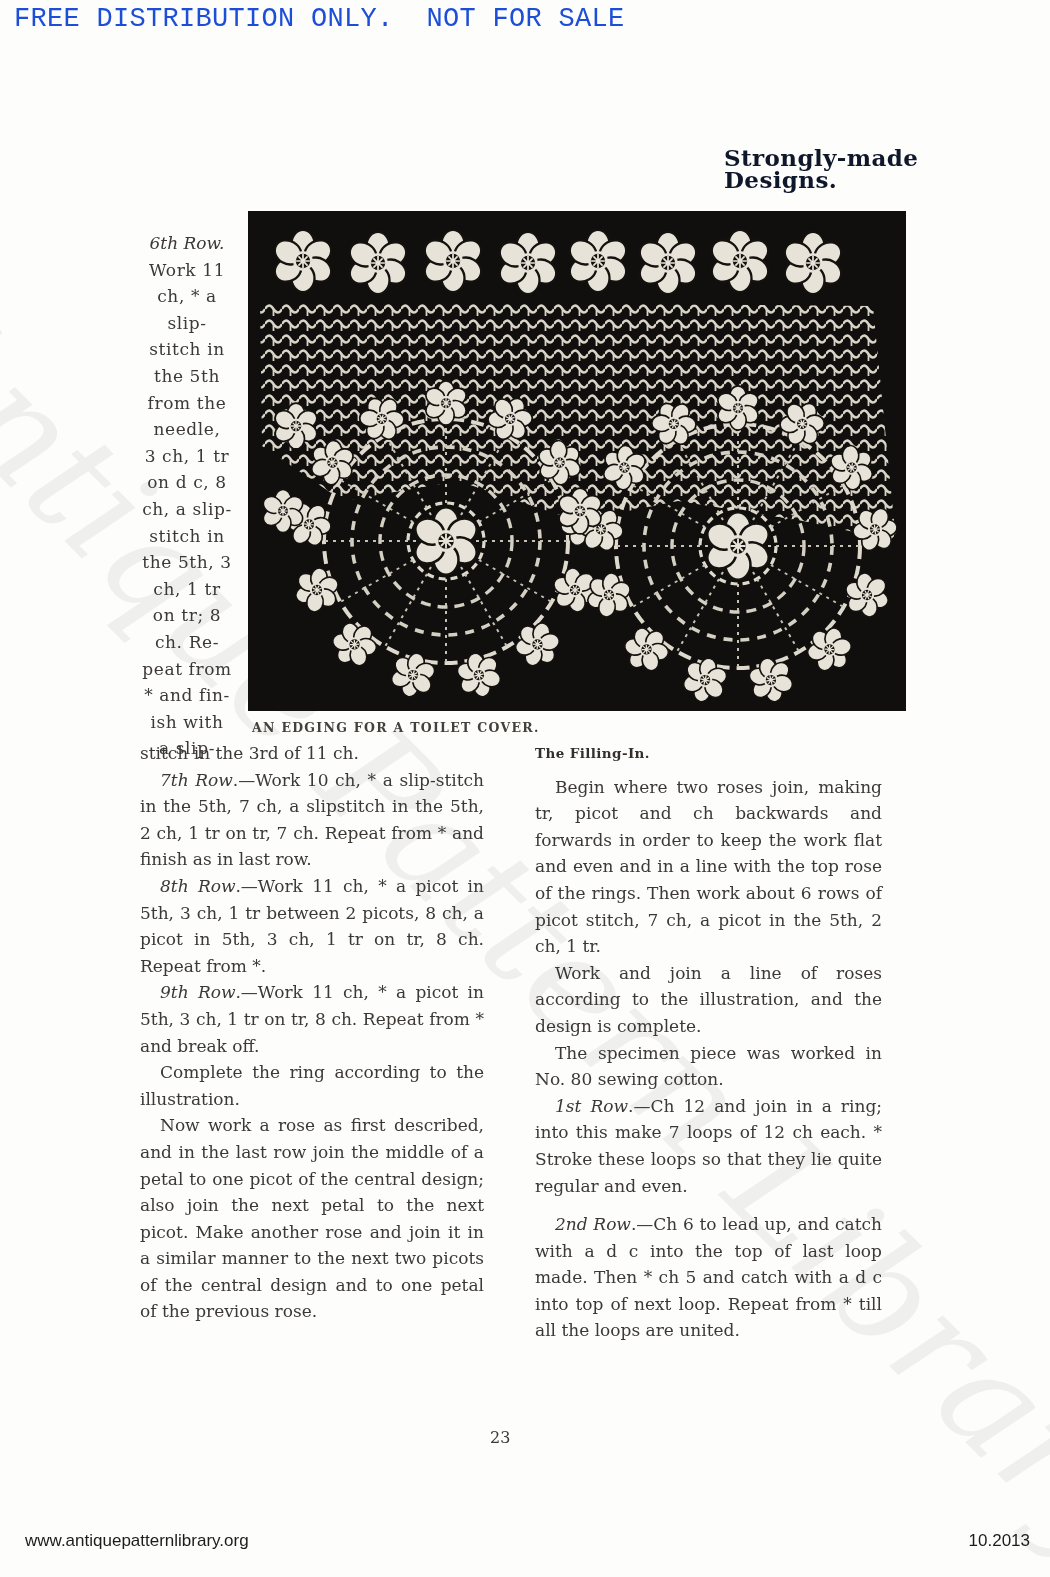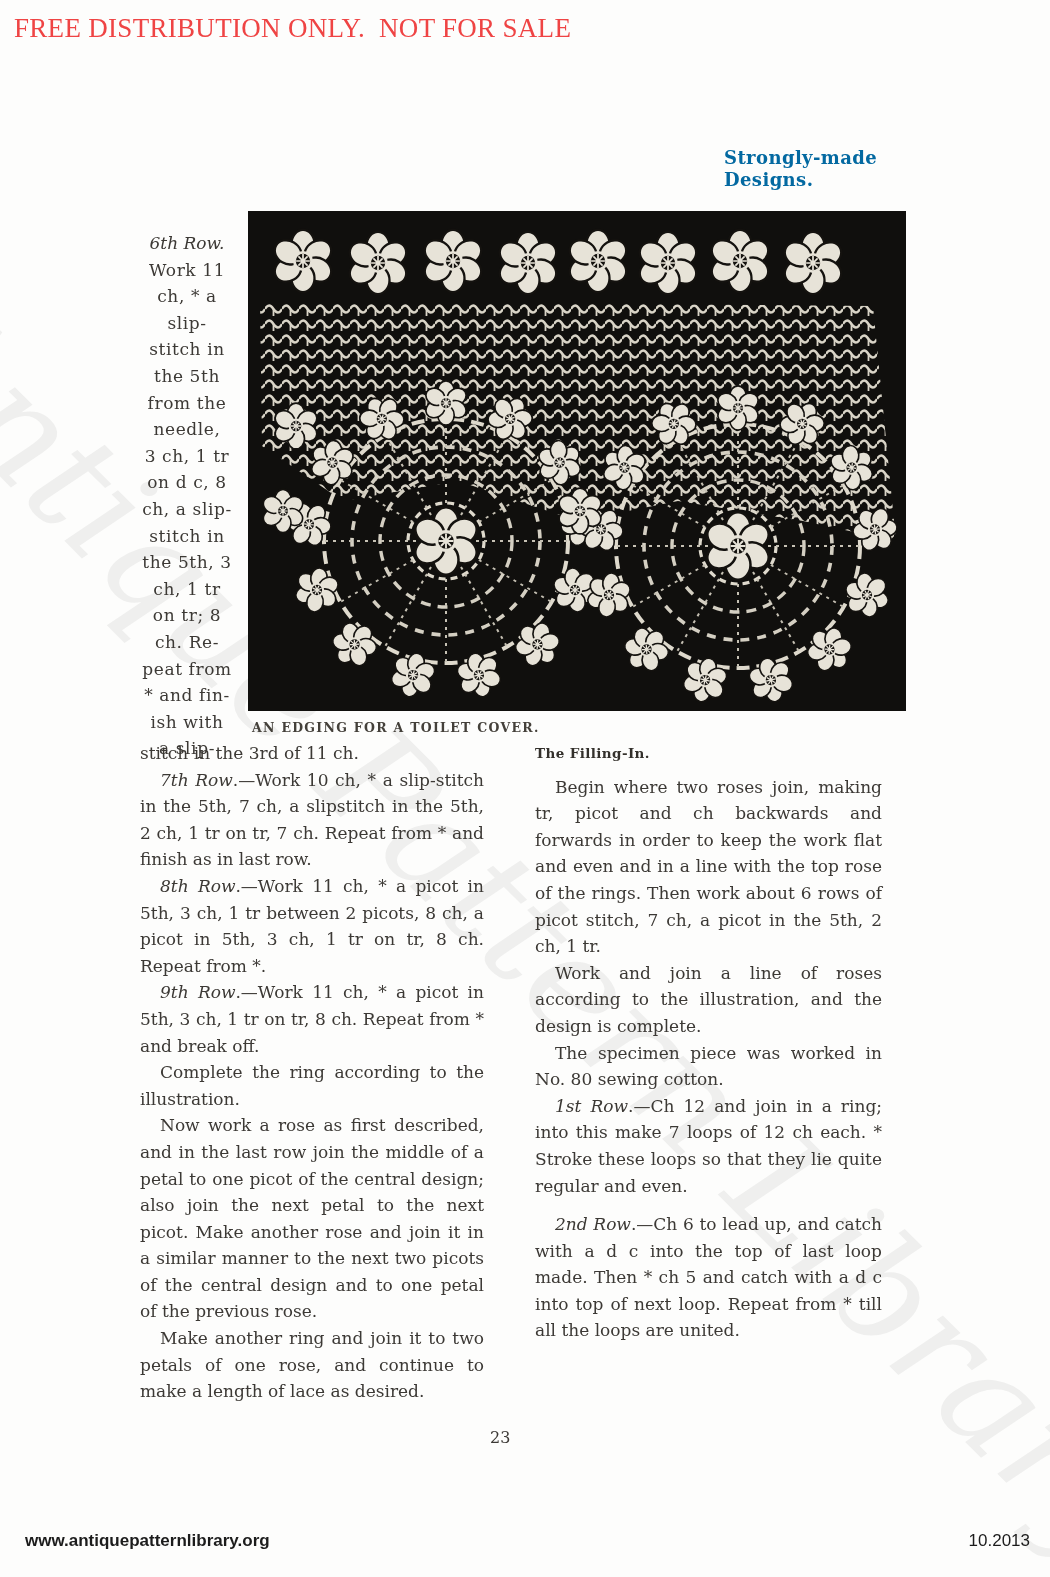--- a/index.html
+++ b/index.html
@@ -10,27 +10,27 @@
     color:#3c3935;
   }
   .watermark{
     position:absolute;left:-25px;top:265px;z-index:0;
     transform:rotate(45deg);transform-origin:0 0;
     font:italic 400 142px "DejaVu Serif", serif;
     color:rgba(70,70,70,0.075);
     white-space:nowrap;pointer-events:none;
   }
   .notice{
-    position:absolute;left:14px;top:13px;z-index:1;
-    font-family:Liberation Serif, serif;
-    font-size:27px;color:#ef4444;letter-spacing:.3px;white-space:pre;
+    position:absolute;left:14px;top:4px;z-index:1;
+    font-family:Liberation Mono, monospace;
+    font-size:27px;color:#1d4ed8;letter-spacing:.3px;white-space:pre;
   }
   .badge{
     position:absolute;left:724px;top:147px;z-index:1;
-    font-weight:bold;font-size:18px;line-height:22px;color:#0369a1;
+    font-weight:bold;font-size:23px;line-height:22px;color:#0f172a;
     letter-spacing:.4px;
   }
   .narrow-col{
     position:absolute;left:138px;top:230px;width:98px;z-index:1;
     font-size:17px;line-height:26.6px;text-align:center;
   }
   .narrow-col .lead{font-style:italic;}
   .narrow-col .nbody{white-space:pre-line;letter-spacing:.6px;}
   figure.photo-block{
     position:absolute;left:248px;top:211px;margin:0;z-index:2;width:734px;
@@ -56,21 +56,21 @@
     margin:11px 0 5px 0;font-size:17px;letter-spacing:.3px;color:#33302b;
   }
   .gap-top{margin-top:12px !important;}
   .page-number{
     position:absolute;left:490px;top:1428px;z-index:1;font-size:16px;color:#3c3935;
   }
   .footer-site,.footer-date{
     position:absolute;top:1531px;z-index:1;
     font-family:"Liberation Sans", sans-serif;font-size:17px;color:#1c1c1c;
   }
-  .footer-site{left:25px;font-weight:bold;}
+  .footer-site{left:25px;}
   .footer-date{right:20px;}
 </style>
 </head>
 <body>
 
 <div class="watermark">Antique Pattern Library</div>
 
 <div class="notice">FREE DISTRIBUTION ONLY.  NOT FOR SALE</div>
 
 <div class="badge">
@@ -180,21 +180,20 @@
   <figcaption>AN EDGING FOR A TOILET COVER.</figcaption>
 </figure>
 
 <div class="col col-left">
   <p>stitch in the 3rd of 11 ch.</p>
   <p class="ind"><span class="rlabel">7th Row</span><span>.—Work 10 ch, * a slip-stitch in the 5th, 7 ch, a slipstitch in the 5th, 2 ch, 1 tr on tr, 7 ch. Repeat from * and finish as in last row.</span></p>
   <p class="ind"><span class="rlabel">8th Row</span><span>.—Work 11 ch, * a picot in 5th, 3 ch, 1 tr between 2 picots, 8 ch, a picot in 5th, 3 ch, 1 tr on tr, 8 ch. Repeat from *.</span></p>
   <p class="ind"><span class="rlabel">9th Row</span><span>.—Work 11 ch, * a picot in 5th, 3 ch, 1 tr on tr, 8 ch. Repeat from * and break off.</span></p>
   <p class="ind">Complete the ring according to the illustration.</p>
   <p class="ind">Now work a rose as first described, and in the last row join the middle of a petal to one picot of the central design; also join the next petal to the next picot. Make another rose and join it in a similar manner to the next two picots of the central design and to one petal of the previous rose.</p>
-  <p class="ind">Make another ring and join it to two petals of one rose, and continue to make a length of lace as desired.</p>
 </div>
 
 <div class="col col-right">
   <h4 class="subhead-sm">The Filling-In.</h4>
   <p class="ind">Begin where two roses join, making tr, picot and ch backwards and forwards in order to keep the work flat and even and in a line with the top rose of the rings. Then work about 6 rows of picot stitch, 7 ch, a picot in the 5th, 2 ch, 1 tr.</p>
   <p class="ind">Work and join a line of roses according to the illustration, and the design is complete.</p>
   <p class="ind">The specimen piece was worked in No. 80 sewing cotton.</p>
   <p class="ind"><span class="rlabel">1st Row</span><span>.—Ch 12 and join in a ring; into this make 7 loops of 12 ch each. * Stroke these loops so that they lie quite regular and even.</span></p>
   <p class="ind gap-top"><span class="rlabel">2nd Row</span><span>.—Ch 6 to lead up, and catch with a d c into the top of last loop made. Then * ch 5 and catch with a d c into top of next loop. Repeat from * till all the loops are united.</span></p>
 </div>

